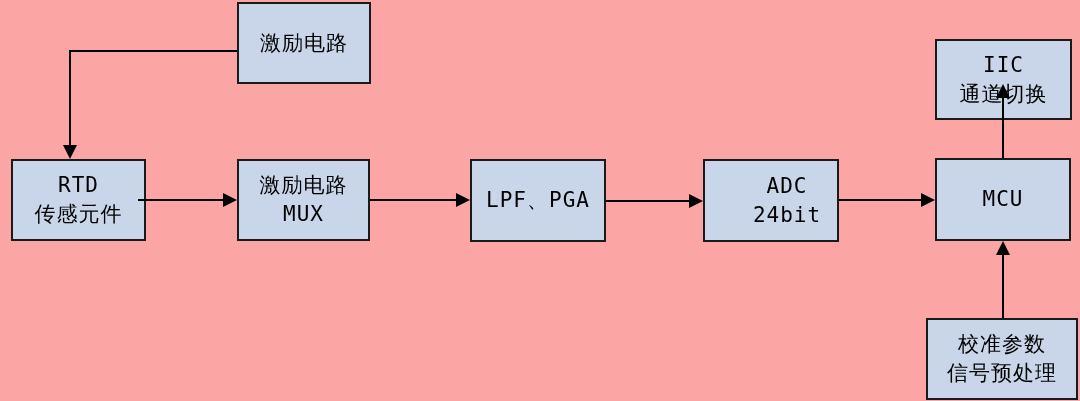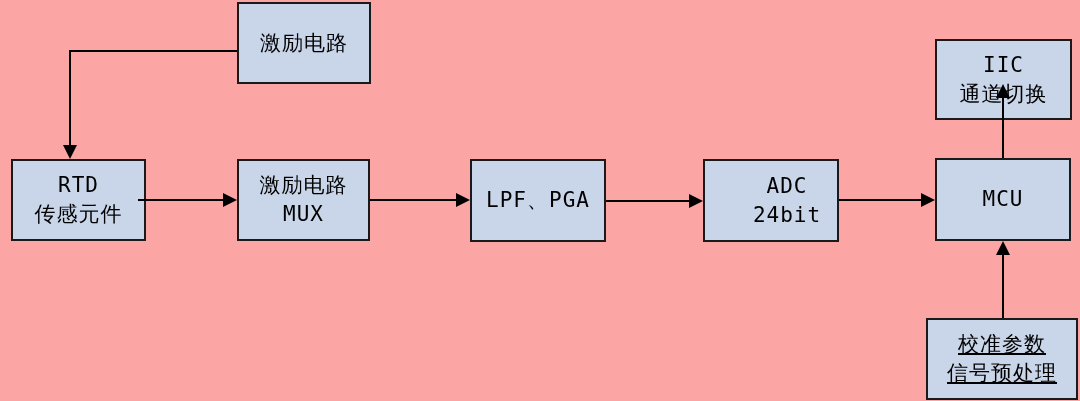--- a/index.html
+++ b/index.html
@@ -52,21 +52,21 @@
     border-bottom: 14px solid var(--line);
   }
   
   #node-excitation   { left: 237px; top: 2px;   width: 134px; height: 82px; }
   #node-rtd          { left: 3px;   top: 159px; width: 135px; height: 82px; margin-left: 8px; }
   #node-mux          { left: 237px; top: 159px; width: 133px; height: 82px; }
   #node-preprocess   { left: 470px; top: 159px; width: 136px; height: 83px; }
   #node-adc          { left: 703px; top: 159px; width: 136px; height: 83px; padding-left: 32px; }
   #node-mcu          { left: 935px; top: 158px; width: 136px; height: 83px; }
   #node-iic          { left: 935px; top: 3px;   width: 137px; height: 81px; margin-top: 36px; }
-  #node-calibration  { left: 926px; top: 318px; width: 152px; height: 82px; text-decoration: underline; }
+  #node-calibration  { left: 926px; top: 318px; width: 152px; height: 82px; }
 </style>
 </head>
 <body>
 
 <div class="canvas">
 
   <div class="node" id="node-excitation">
     <div>激励电路</div>
   </div>
 

